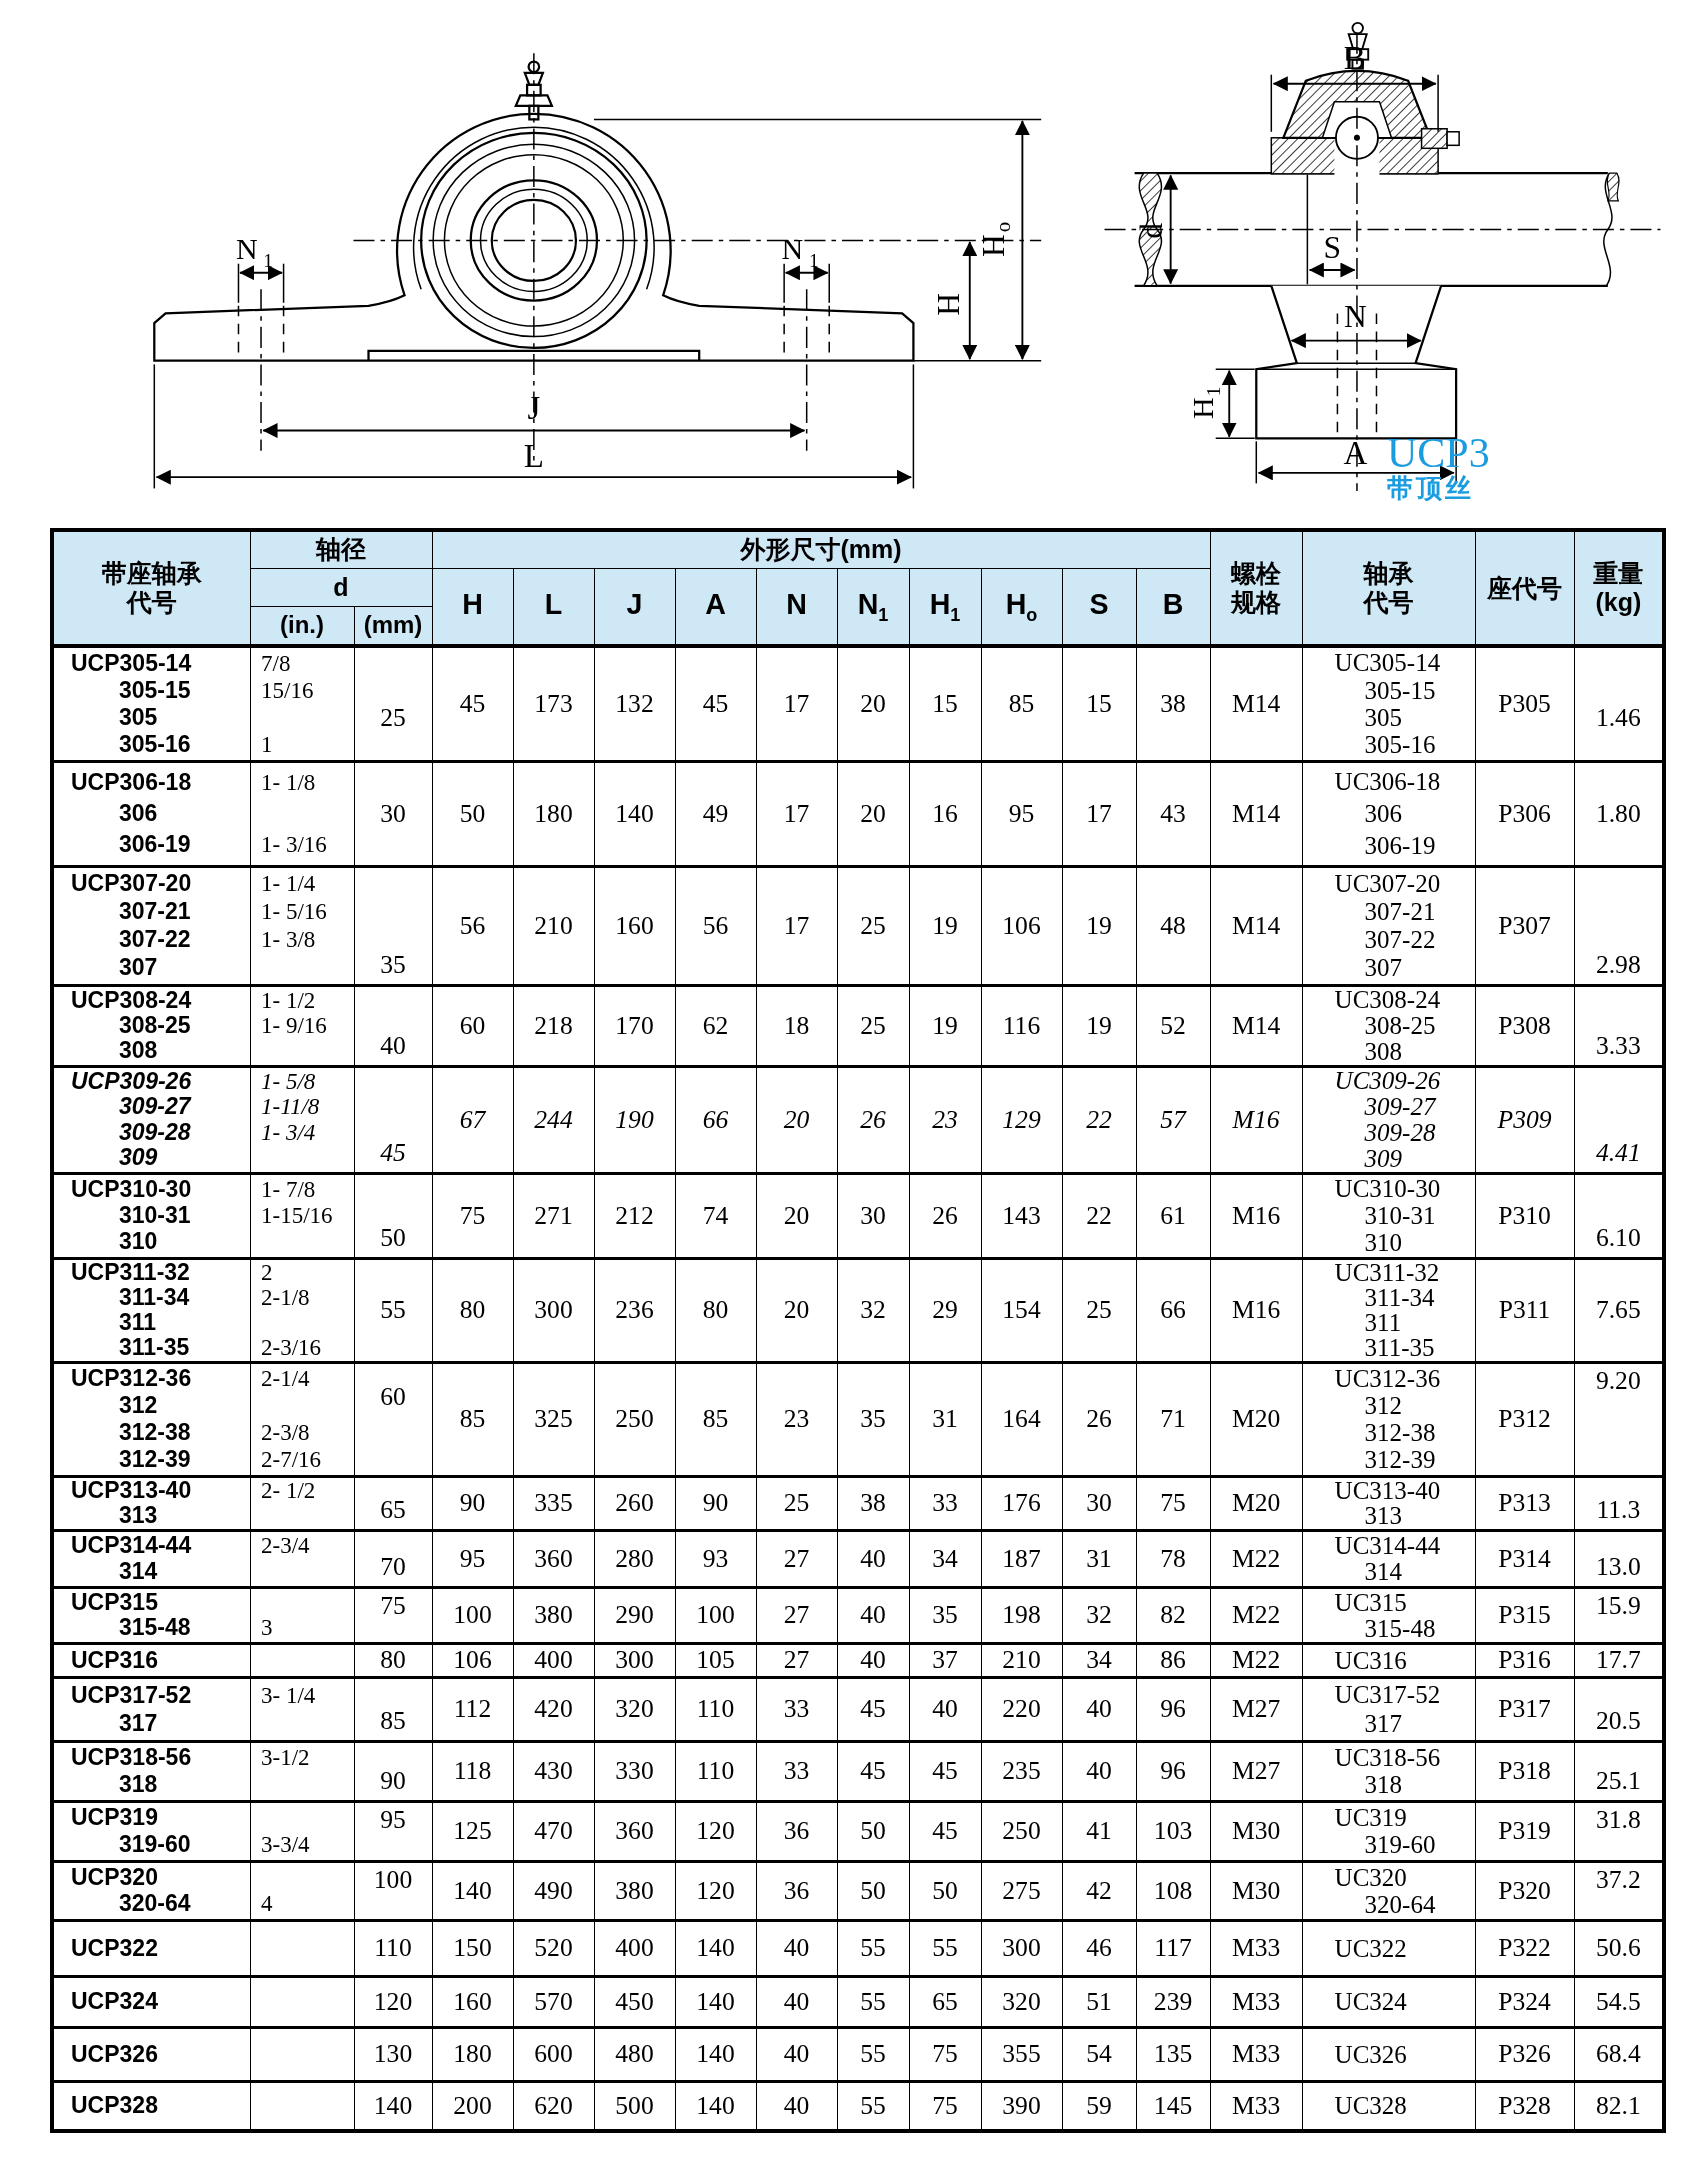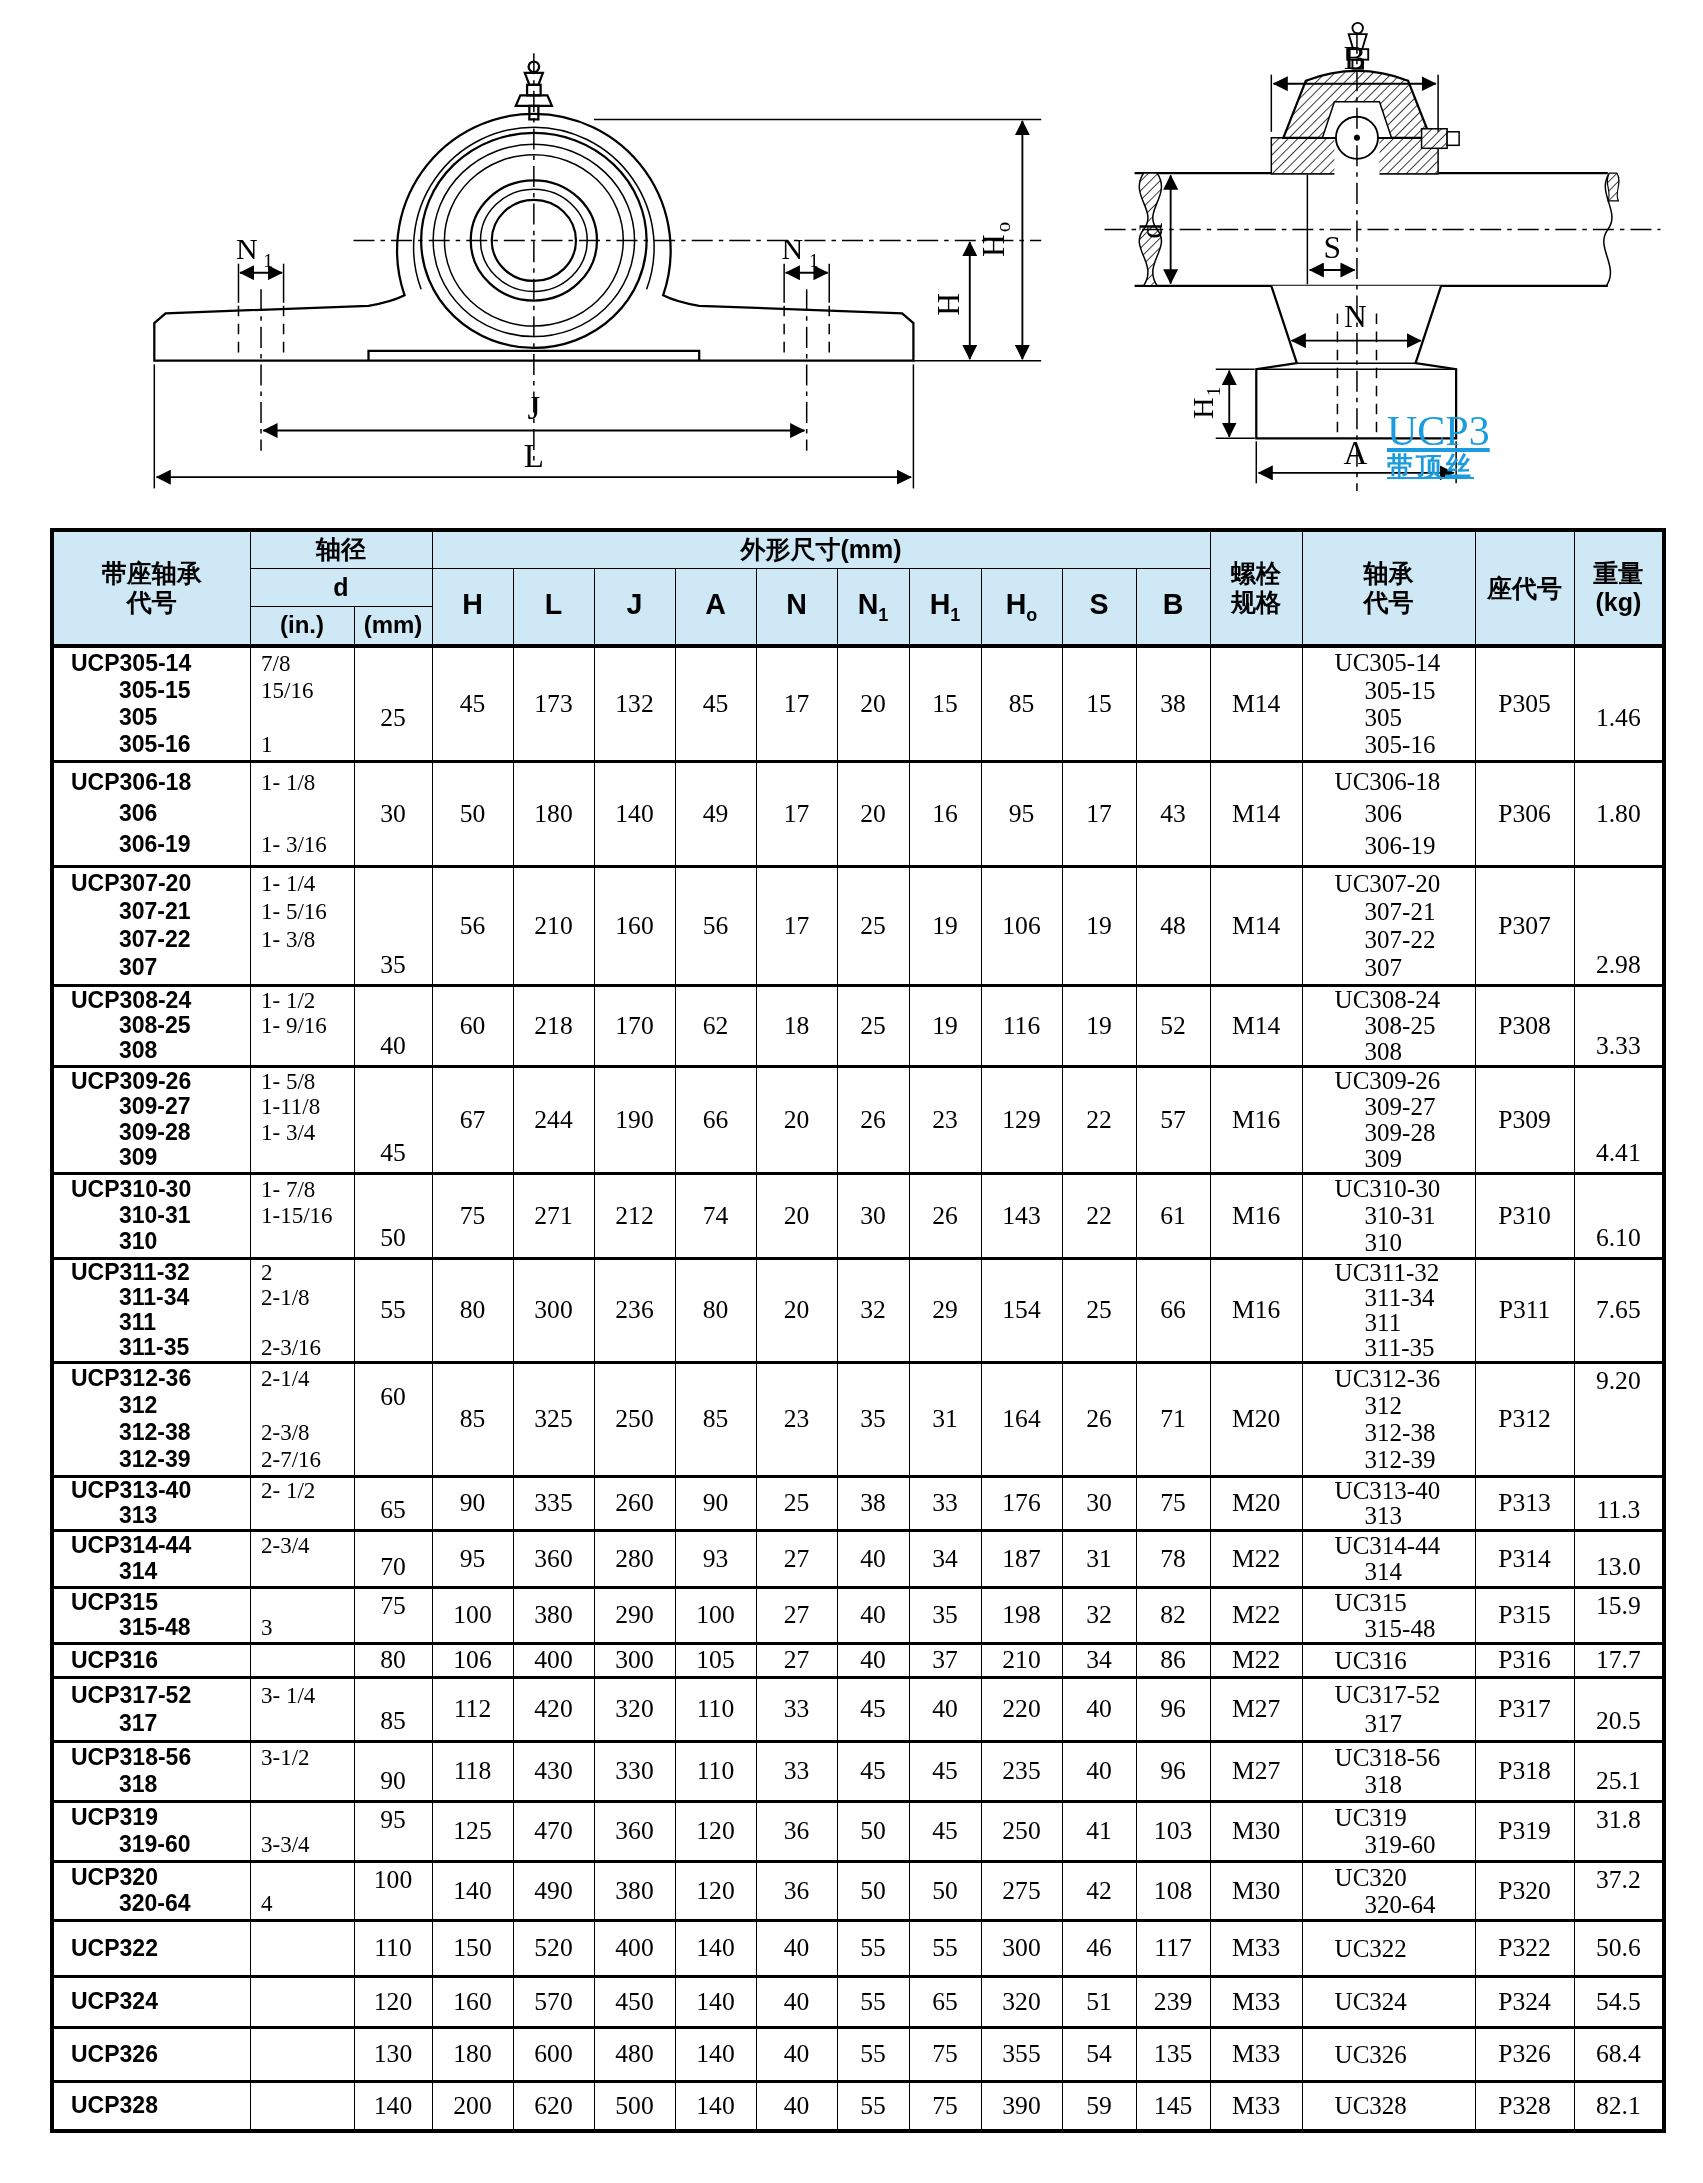--- a/index.html
+++ b/index.html
@@ -29,21 +29,21 @@
   .inch-block{padding-left:10.5px;font-size:23px;font-family:"Liberation Serif", serif;}
   .bear-block{padding-left:32px;font-size:25px;font-family:"Liberation Serif", serif;}
   .bear-block .cont{margin-left:30px;}
   td.pos-top{vertical-align:top;padding-top:2.3px;}
   td.pos-uppish{vertical-align:top;padding-top:18px;}
   td.pos-center{vertical-align:middle;}
   td.pos-lowish{vertical-align:bottom;padding-bottom:27px;}
   td.pos-bottom{vertical-align:bottom;padding-bottom:3.8px;}
 
   
-  .caption{position:absolute;left:1387px;top:409px;line-height:1.05;text-decoration:underline;}
+  .caption{position:absolute;left:1387px;top:431px;line-height:1.05;}
   .caption .l1{font-family:"Liberation Serif", serif;font-size:42px;}
   .caption .l2{font-family:"Liberation Serif", serif;font-size:26px;font-weight:bold;letter-spacing:3px;}
 </style>
 </head>
 <body>
 
 <div class="page">
 
   <svg style="position:absolute;left:128px;top:41px" width="947" height="489" viewBox="0 0 1260 650">
     <defs>
@@ -411,21 +411,21 @@
           <td class="rel">
             <div class="vfill bear-block">
               <span class="ln">UC308-24</span>
               <span class="ln cont">308-25</span>
               <span class="ln cont">308</span>
             </div>
           </td>
           <td class="t-num">P308</td>
           <td class="t-num pos-bottom">3.33</td>
         </tr>
-        <tr style="height: 107px;">
+        <tr style="height: 107px; font-style: italic;">
           <td class="rel">
             <div class="vfill code-block">
               <span class="ln">UCP309-26</span>
               <span class="ln cont">309-27</span>
               <span class="ln cont">309-28</span>
               <span class="ln cont">309</span>
             </div>
           </td>
           <td class="rel">
             <div class="vfill inch-block">

